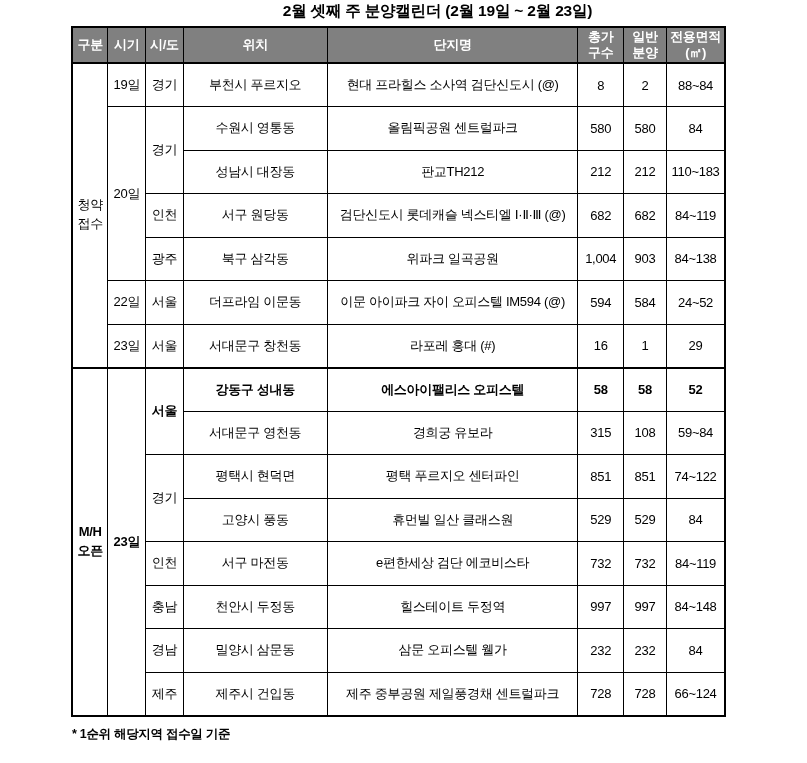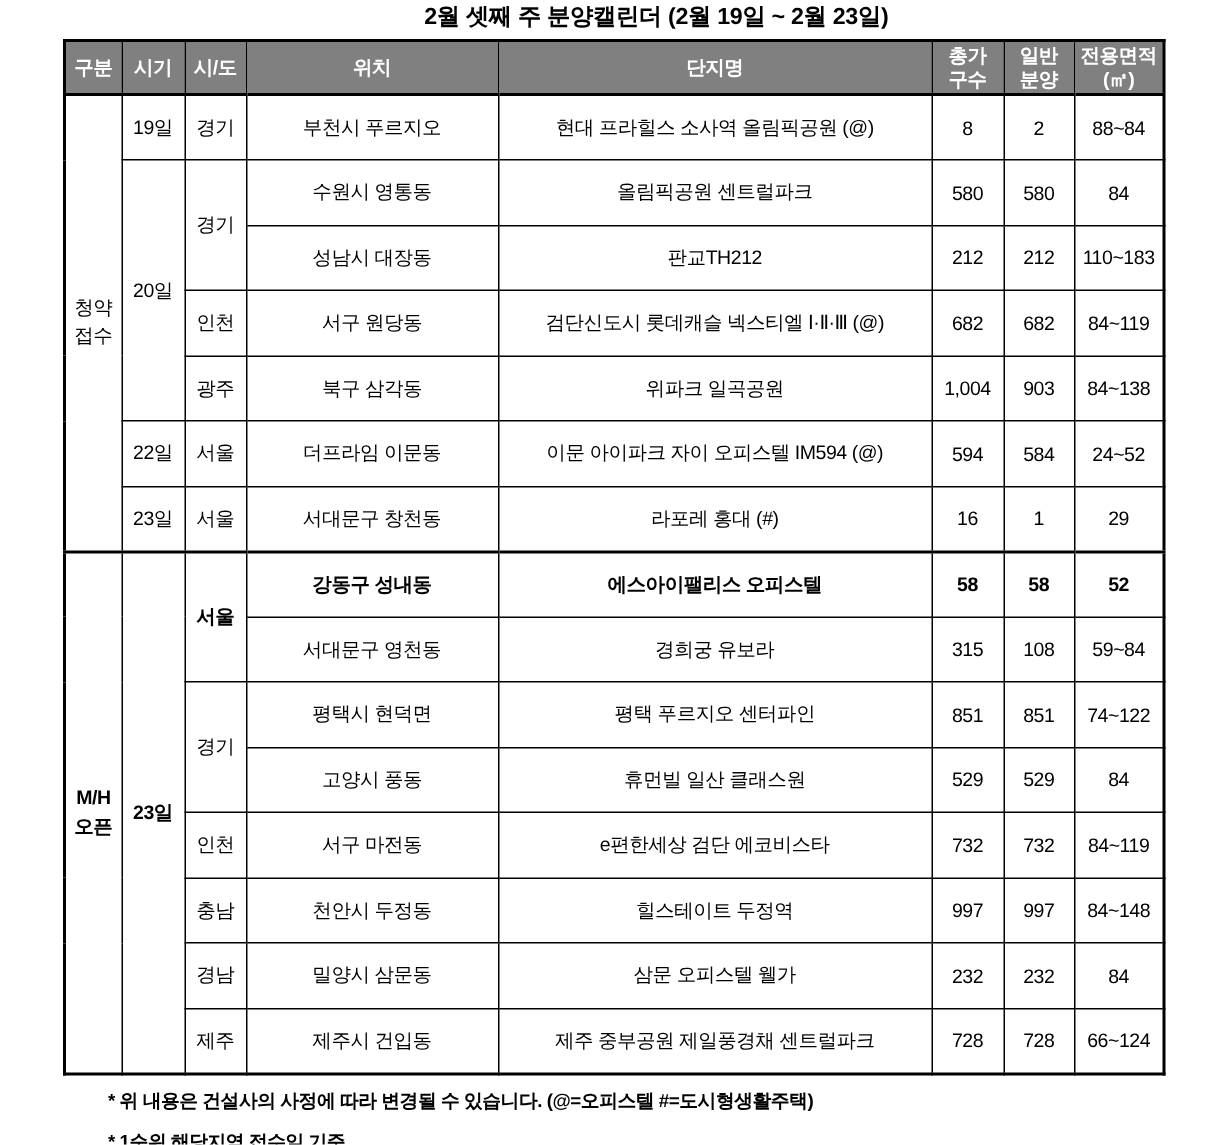--- a/index.html
+++ b/index.html
@@ -3,33 +3,33 @@
 <meta charset="utf-8">
 <style>
   * { box-sizing: border-box; margin: 0; padding: 0; }
   html, body {
     width: 807px; height: 763px;
     background: #ffffff;
     font-family: "Liberation Sans", "DejaVu Sans", sans-serif;
     color: #000000;
     overflow: hidden;
   }
-  .page { width: 807px; height: 763px; border-radius: 16px; }
+  .page { width: 726px; height: 763px; border-radius: 16px; }
   .title {
     margin: 1px 0 4px 71px;
     width: 733px;
     text-align: center;
     font-size: 15.5px;
     font-weight: bold;
     letter-spacing: -0.2px;
   }
   table.cal {
     border-collapse: collapse;
     table-layout: fixed;
-    margin-left: 42px;
+    margin-left: 71px;
     border: 2px solid #000;
   }
   table.cal th, table.cal td {
     border: 1px solid #000;
     text-align: center;
     vertical-align: middle;
     font-size: 13px;
     letter-spacing: -0.3px;
     overflow: hidden;
   }
@@ -86,21 +86,21 @@
 (㎡)</th>
       </tr>
     </thead>
     <tbody>
       <tr>
         <td class="wrap" rowspan="7">청약
 접수</td>
         <td>19일</td>
         <td>경기</td>
         <td>부천시 푸르지오</td>
-        <td>현대 프라힐스 소사역 올림픽공원 (@)</td>
+        <td>현대 프라힐스 소사역 검단신도시 (@)</td>
         <td>8</td>
         <td>2</td>
         <td>88~84</td>
       </tr>
       <tr>
         <td rowspan="4">20일</td>
         <td rowspan="2">경기</td>
         <td>수원시 영통동</td>
         <td>올림픽공원 센트럴파크</td>
         <td>580</td>
@@ -210,17 +210,16 @@
         <td>제주시 건입동</td>
         <td>제주 중부공원 제일풍경채 센트럴파크</td>
         <td>728</td>
         <td>728</td>
         <td>66~124</td>
       </tr>
     </tbody>
   </table>
 
   <div class="footnotes">
-    <div class="footnote">* 위 내용은 건설사의 사정에 따라 변경될 수 있습니다. (@=오피스텔 #=도시형생활주택)</div>
     <div class="footnote">* 1순위 해당지역 접수일 기준</div>
   </div>
 
 </div>
 
 </body></html>

